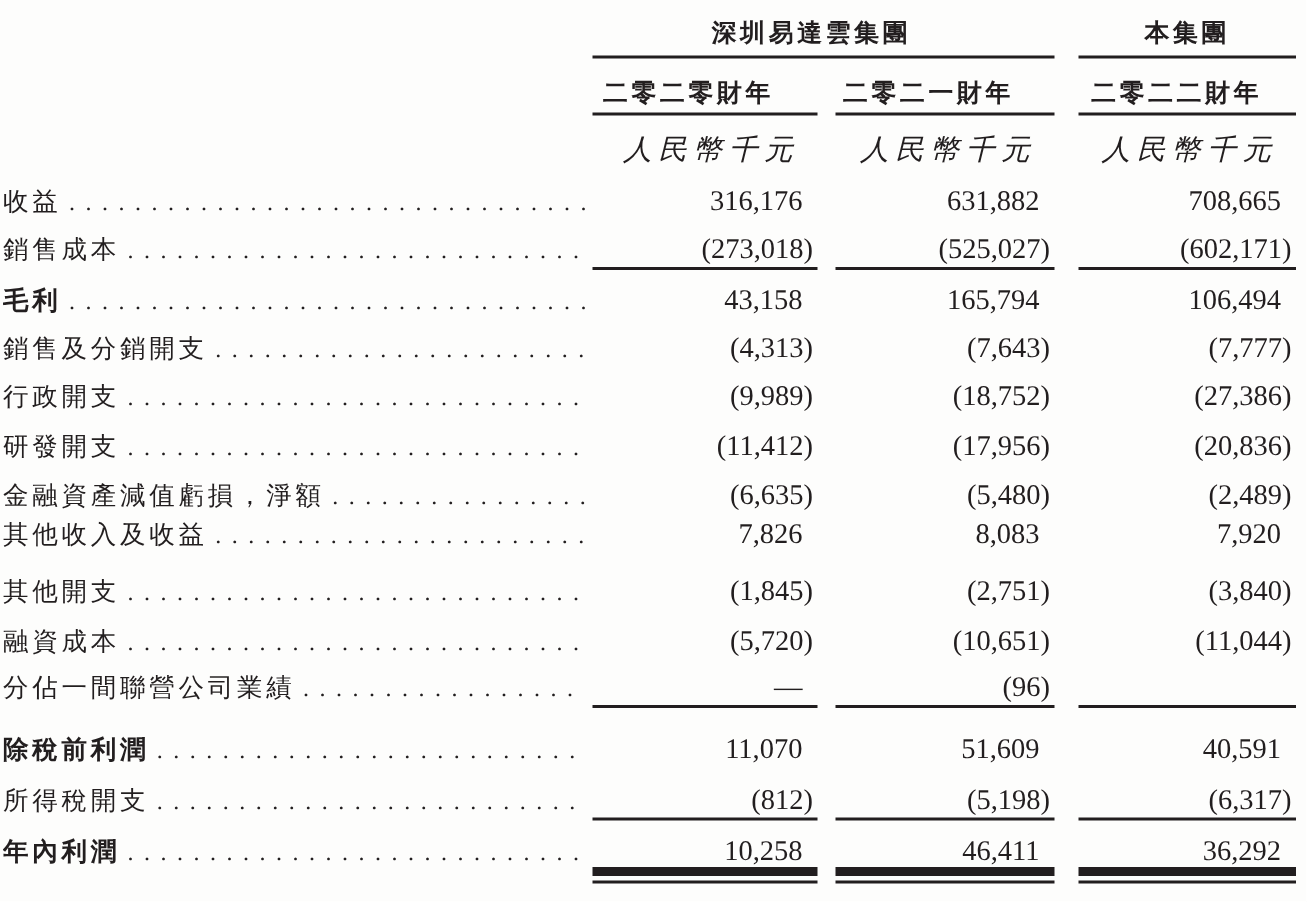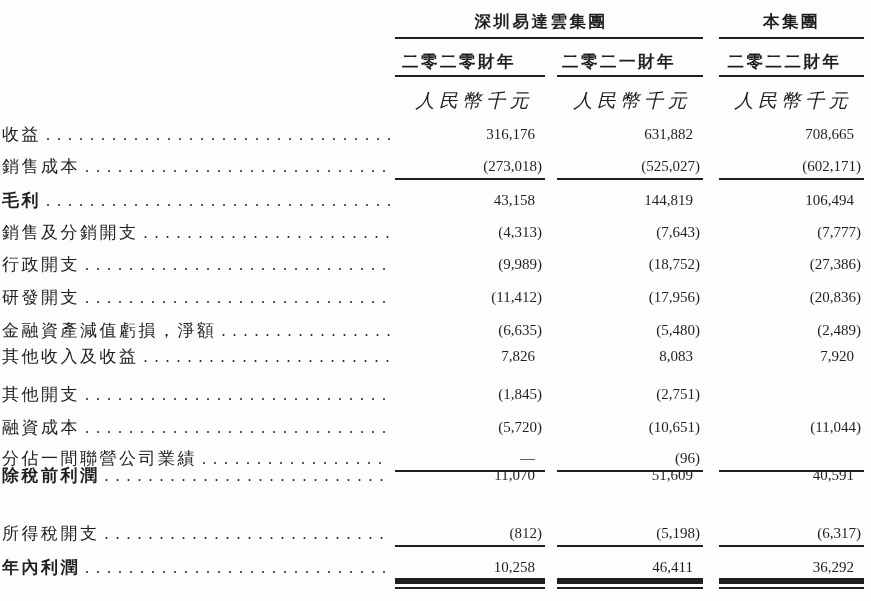--- a/index.html
+++ b/index.html
@@ -62,21 +62,21 @@
   }
   .row.bold .zh{font-weight:bold;}
   .leader{
     flex:1 1 auto;overflow:hidden;white-space:nowrap;
     font-size:16px;line-height:33px;letter-spacing:7px;
     padding-left:5px;
   }
   .num{
     position:absolute;top:0;height:33px;line-height:33px;
     box-sizing:border-box;text-align:right;padding-right:10px;
-    font-size:15px;white-space:nowrap;
+    font-size:19px;white-space:nowrap;
   }
   .n1{left:395px;width:150px;}
   .n2{left:557px;width:146px;}
   .n3{left:719px;width:145px;}
   .num .neg{display:inline-block;margin-right:-7px;}
 </style>
 </head>
 <body>
 
 <div class="page">
@@ -119,21 +119,21 @@
       </div>
       <div class="rule" style="top: 178px; left: 395px; width: 150px;"></div>
       <div class="rule" style="top: 178px; left: 557px; width: 146px;"></div>
       <div class="rule" style="top: 178px; left: 719px; width: 145px;"></div>
       <div class="row bold" style="top: 184px;">
         <div class="cell-lbl">
           <span class="zh">毛利</span>
           <span class="leader">............................................................</span>
         </div>
         <div class="num n1"><span>43,158</span></div>
-        <div class="num n2"><span>144,819</span></div>
+        <div class="num n2"><span>165,794</span></div>
         <div class="num n3"><span>106,494</span></div>
       </div>
       <div class="row" style="top: 216px;">
         <div class="cell-lbl">
           <span class="zh">銷售及分銷開支</span>
           <span class="leader">............................................................</span>
         </div>
         <div class="num n1"><span class="neg">(4,313)</span></div>
         <div class="num n2"><span class="neg">(7,643)</span></div>
         <div class="num n3"><span class="neg">(7,777)</span></div>
@@ -174,20 +174,21 @@
         <div class="num n2"><span>8,083</span></div>
         <div class="num n3"><span>7,920</span></div>
       </div>
       <div class="row" style="top: 378px;">
         <div class="cell-lbl">
           <span class="zh">其他開支</span>
           <span class="leader">............................................................</span>
         </div>
         <div class="num n1"><span class="neg">(1,845)</span></div>
         <div class="num n2"><span class="neg">(2,751)</span></div>
+        <div class="num n3"><span class="neg">(3,840)</span></div>
       </div>
       <div class="row" style="top: 411px;">
         <div class="cell-lbl">
           <span class="zh">融資成本</span>
           <span class="leader">............................................................</span>
         </div>
         <div class="num n1"><span class="neg">(5,720)</span></div>
         <div class="num n2"><span class="neg">(10,651)</span></div>
         <div class="num n3"><span class="neg">(11,044)</span></div>
       </div>
@@ -195,21 +196,21 @@
         <div class="cell-lbl">
           <span class="zh">分佔一間聯營公司業績</span>
           <span class="leader">............................................................</span>
         </div>
         <div class="num n1"><span>—</span></div>
         <div class="num n2"><span class="neg">(96)</span></div>
       </div>
       <div class="rule" style="top: 470px; left: 395px; width: 150px;"></div>
       <div class="rule" style="top: 470px; left: 557px; width: 146px;"></div>
       <div class="rule" style="top: 470px; left: 719px; width: 145px;"></div>
-      <div class="row bold" style="top: 459px;">
+      <div class="row bold" style="top: 483px;">
         <div class="cell-lbl">
           <span class="zh">除稅前利潤</span>
           <span class="leader">............................................................</span>
         </div>
         <div class="num n1"><span>11,070</span></div>
         <div class="num n2"><span>51,609</span></div>
         <div class="num n3"><span>40,591</span></div>
       </div>
       <div class="row" style="top: 517px;">
         <div class="cell-lbl">

